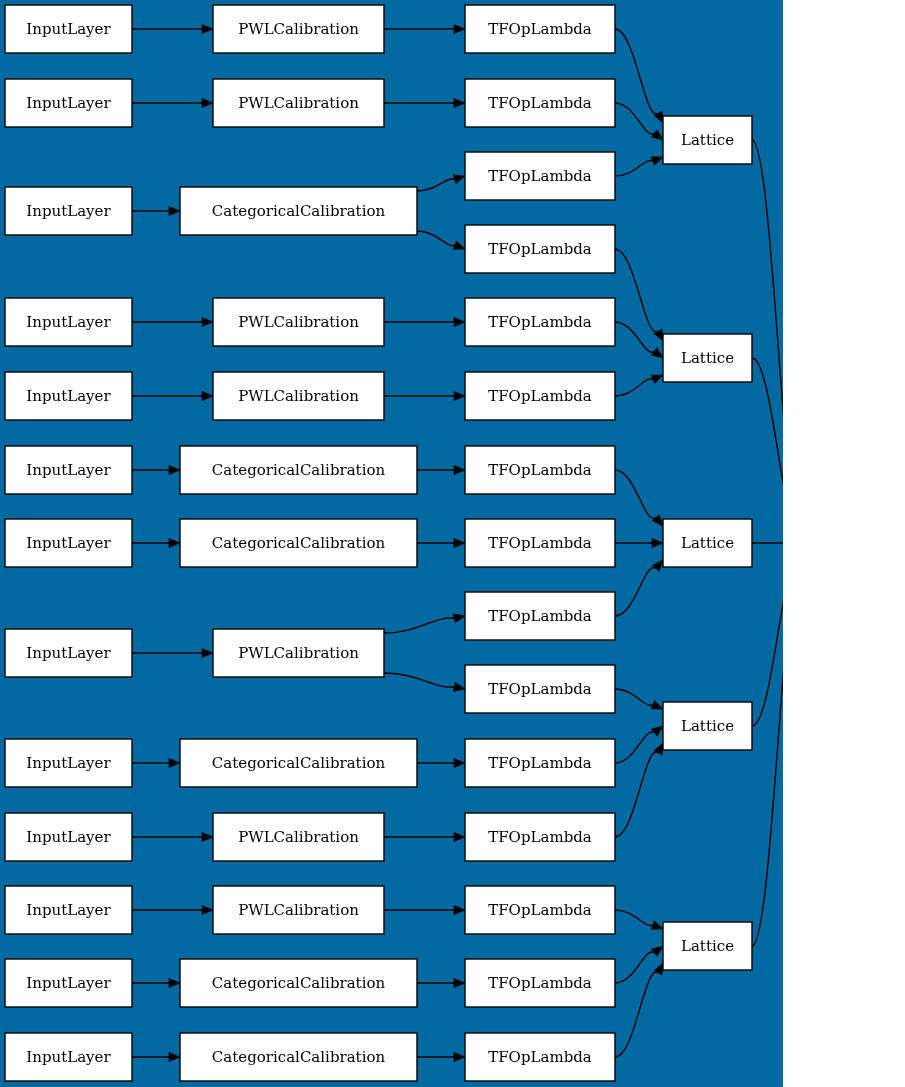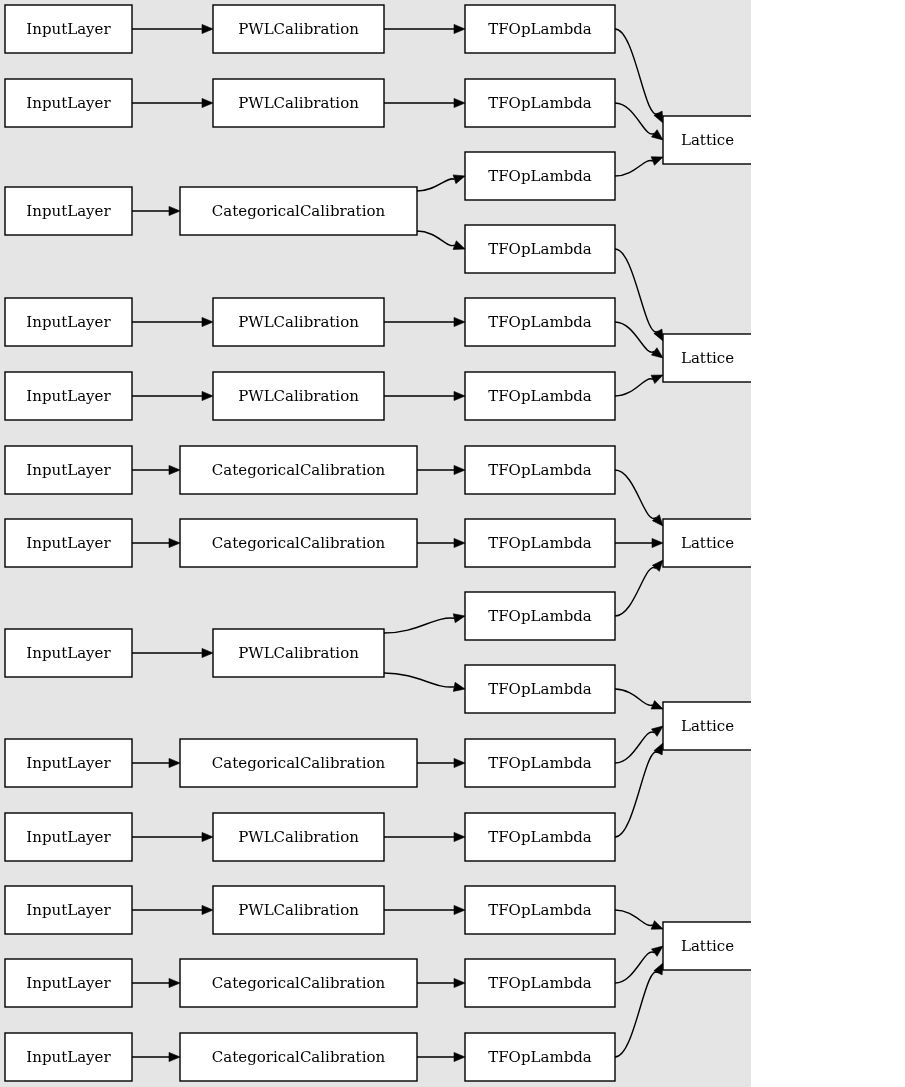--- a/index.html
+++ b/index.html
@@ -1,22 +1,23 @@
 <!DOCTYPE html>
 <html><head>
 <meta charset="utf-8">
 <title>Model Graph</title>
 <style>
   html,body{margin:0;padding:0;background:#ffffff;}
   #canvas{
     position:relative;
     width:751px;height:1087px;
-    background:#e5e5e5;
+    background:#0369a1;
     font-family:"DejaVu Serif","Liberation Serif",serif;
     overflow:hidden;
+    padding-left:32px;
   }
   svg#graph{position:absolute;left:0;top:0;width:905px;height:1087px;display:block;}
   .node-box{
     fill:#ffffff;
     stroke:#000000;
     stroke-width:1.4;
   }
   .node-label{
     fill:#000000;
     font-family:"DejaVu Serif","Liberation Serif",serif;

